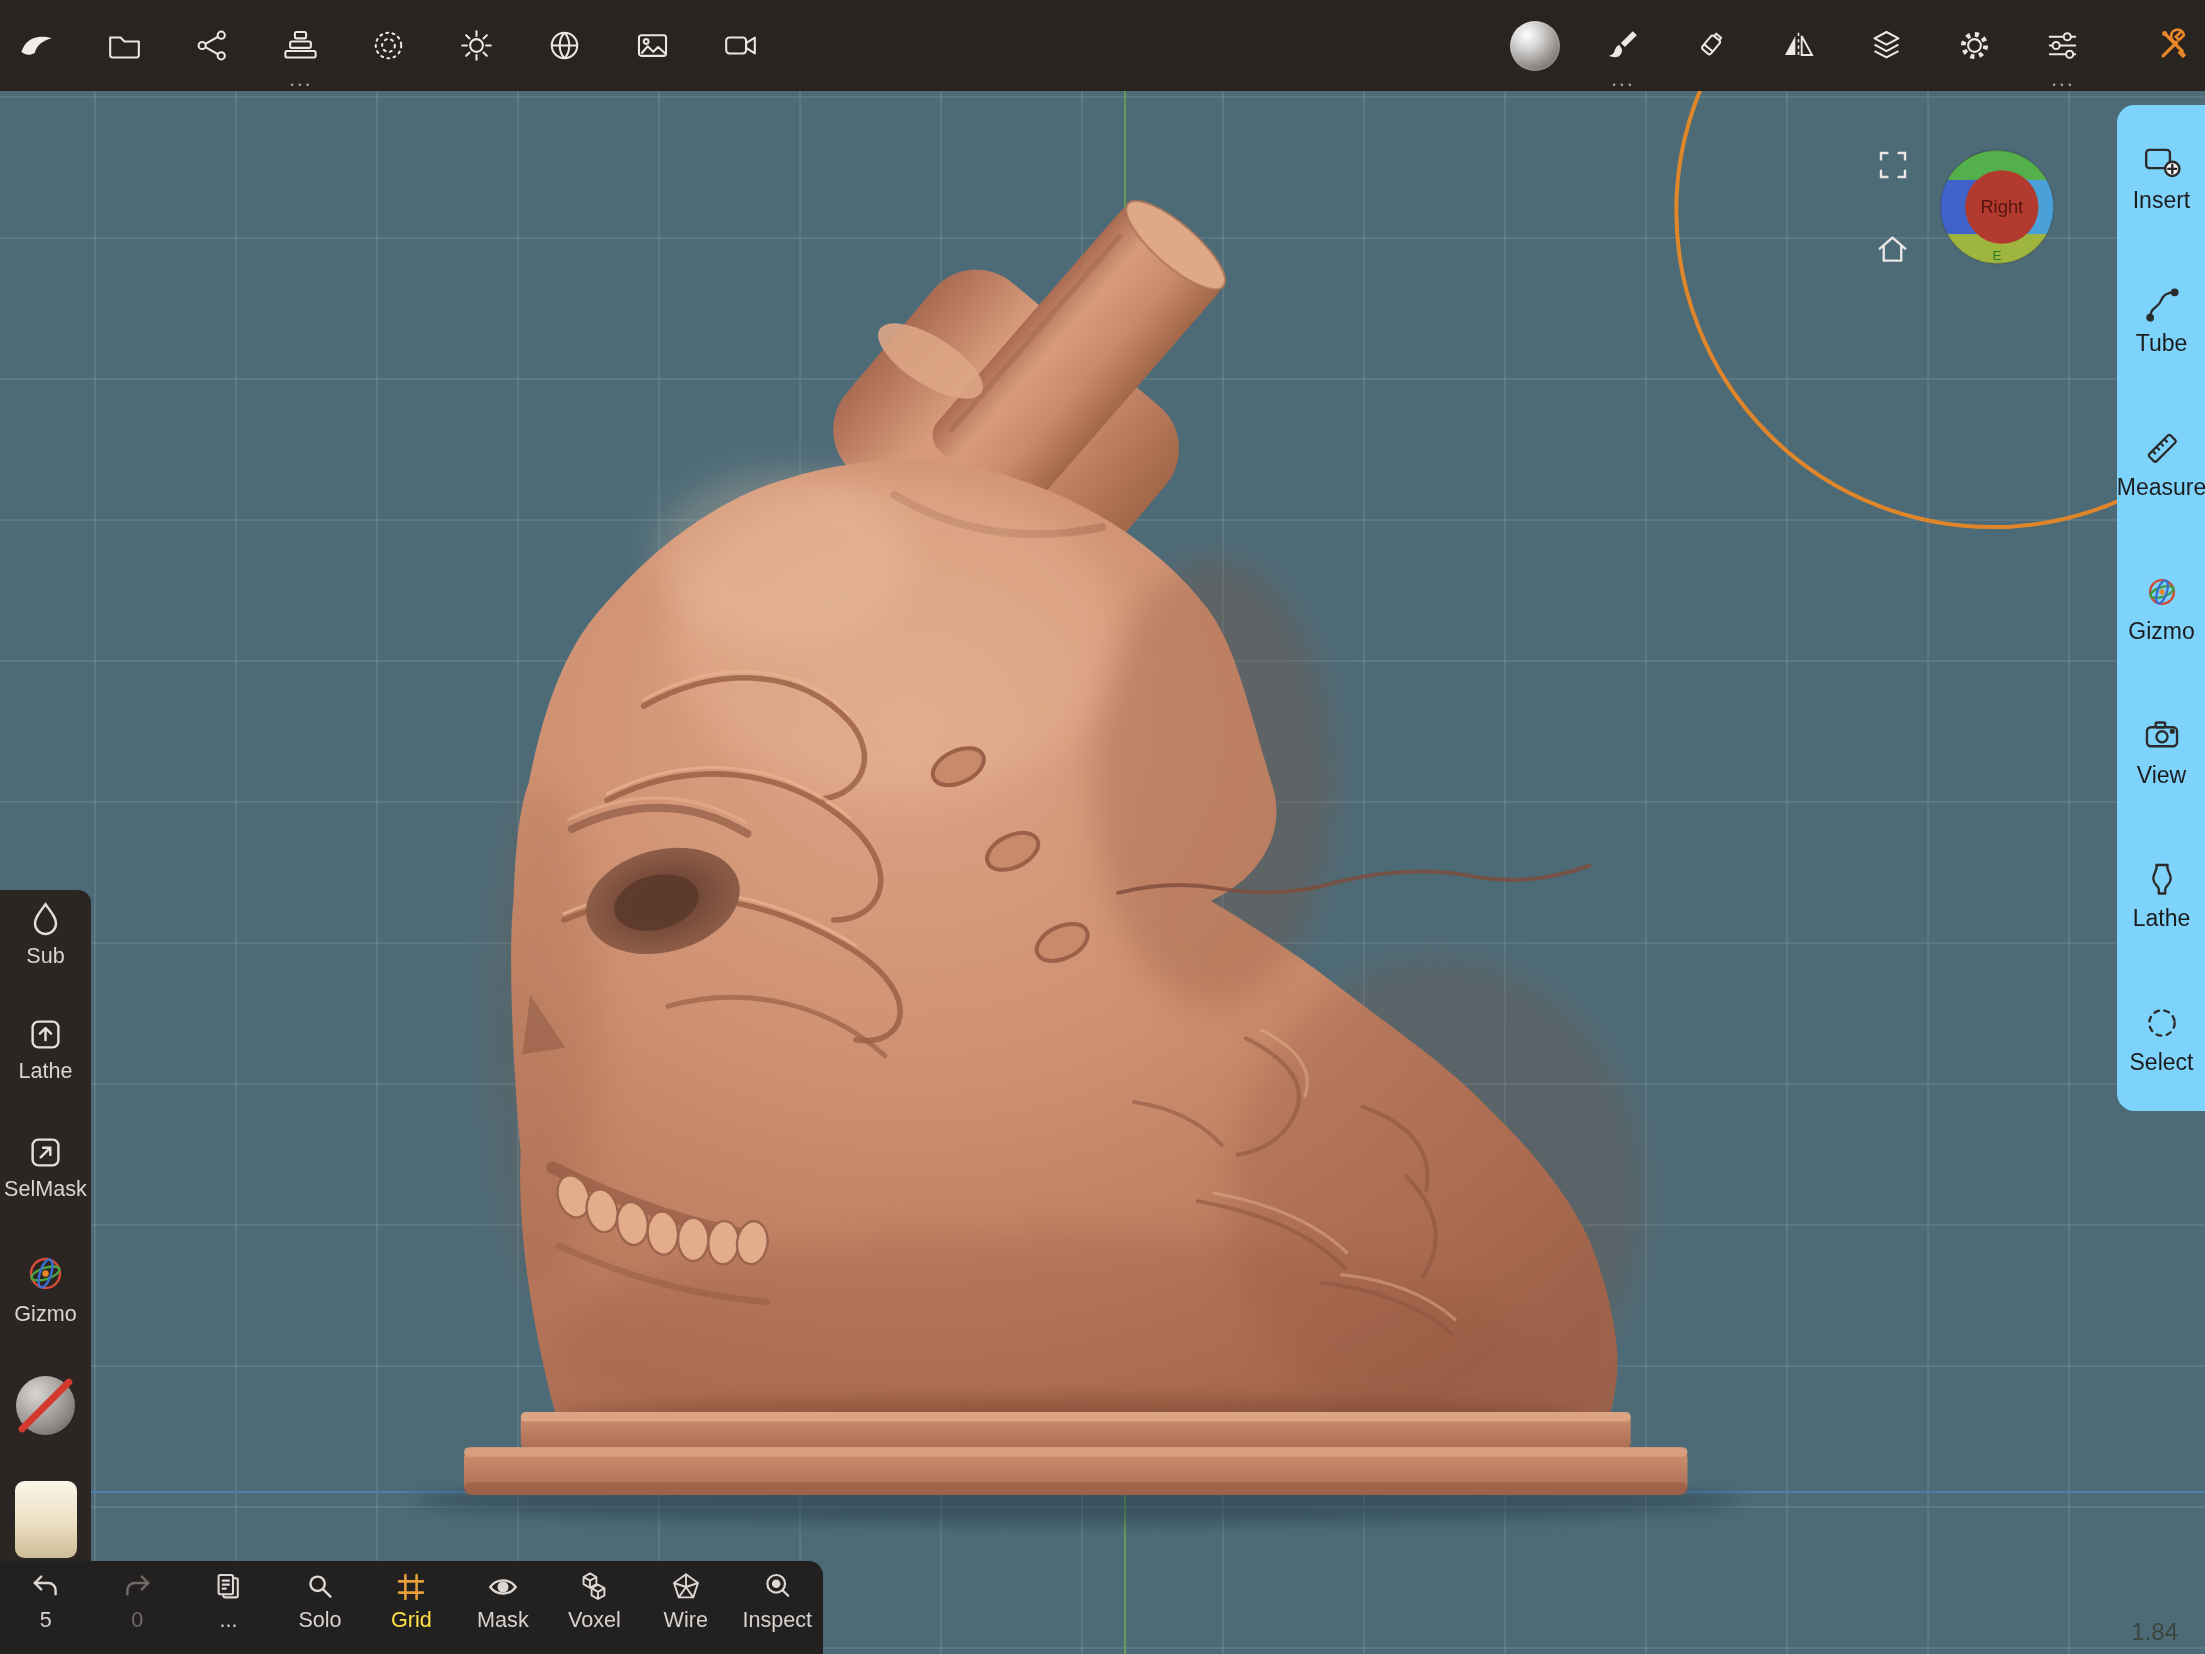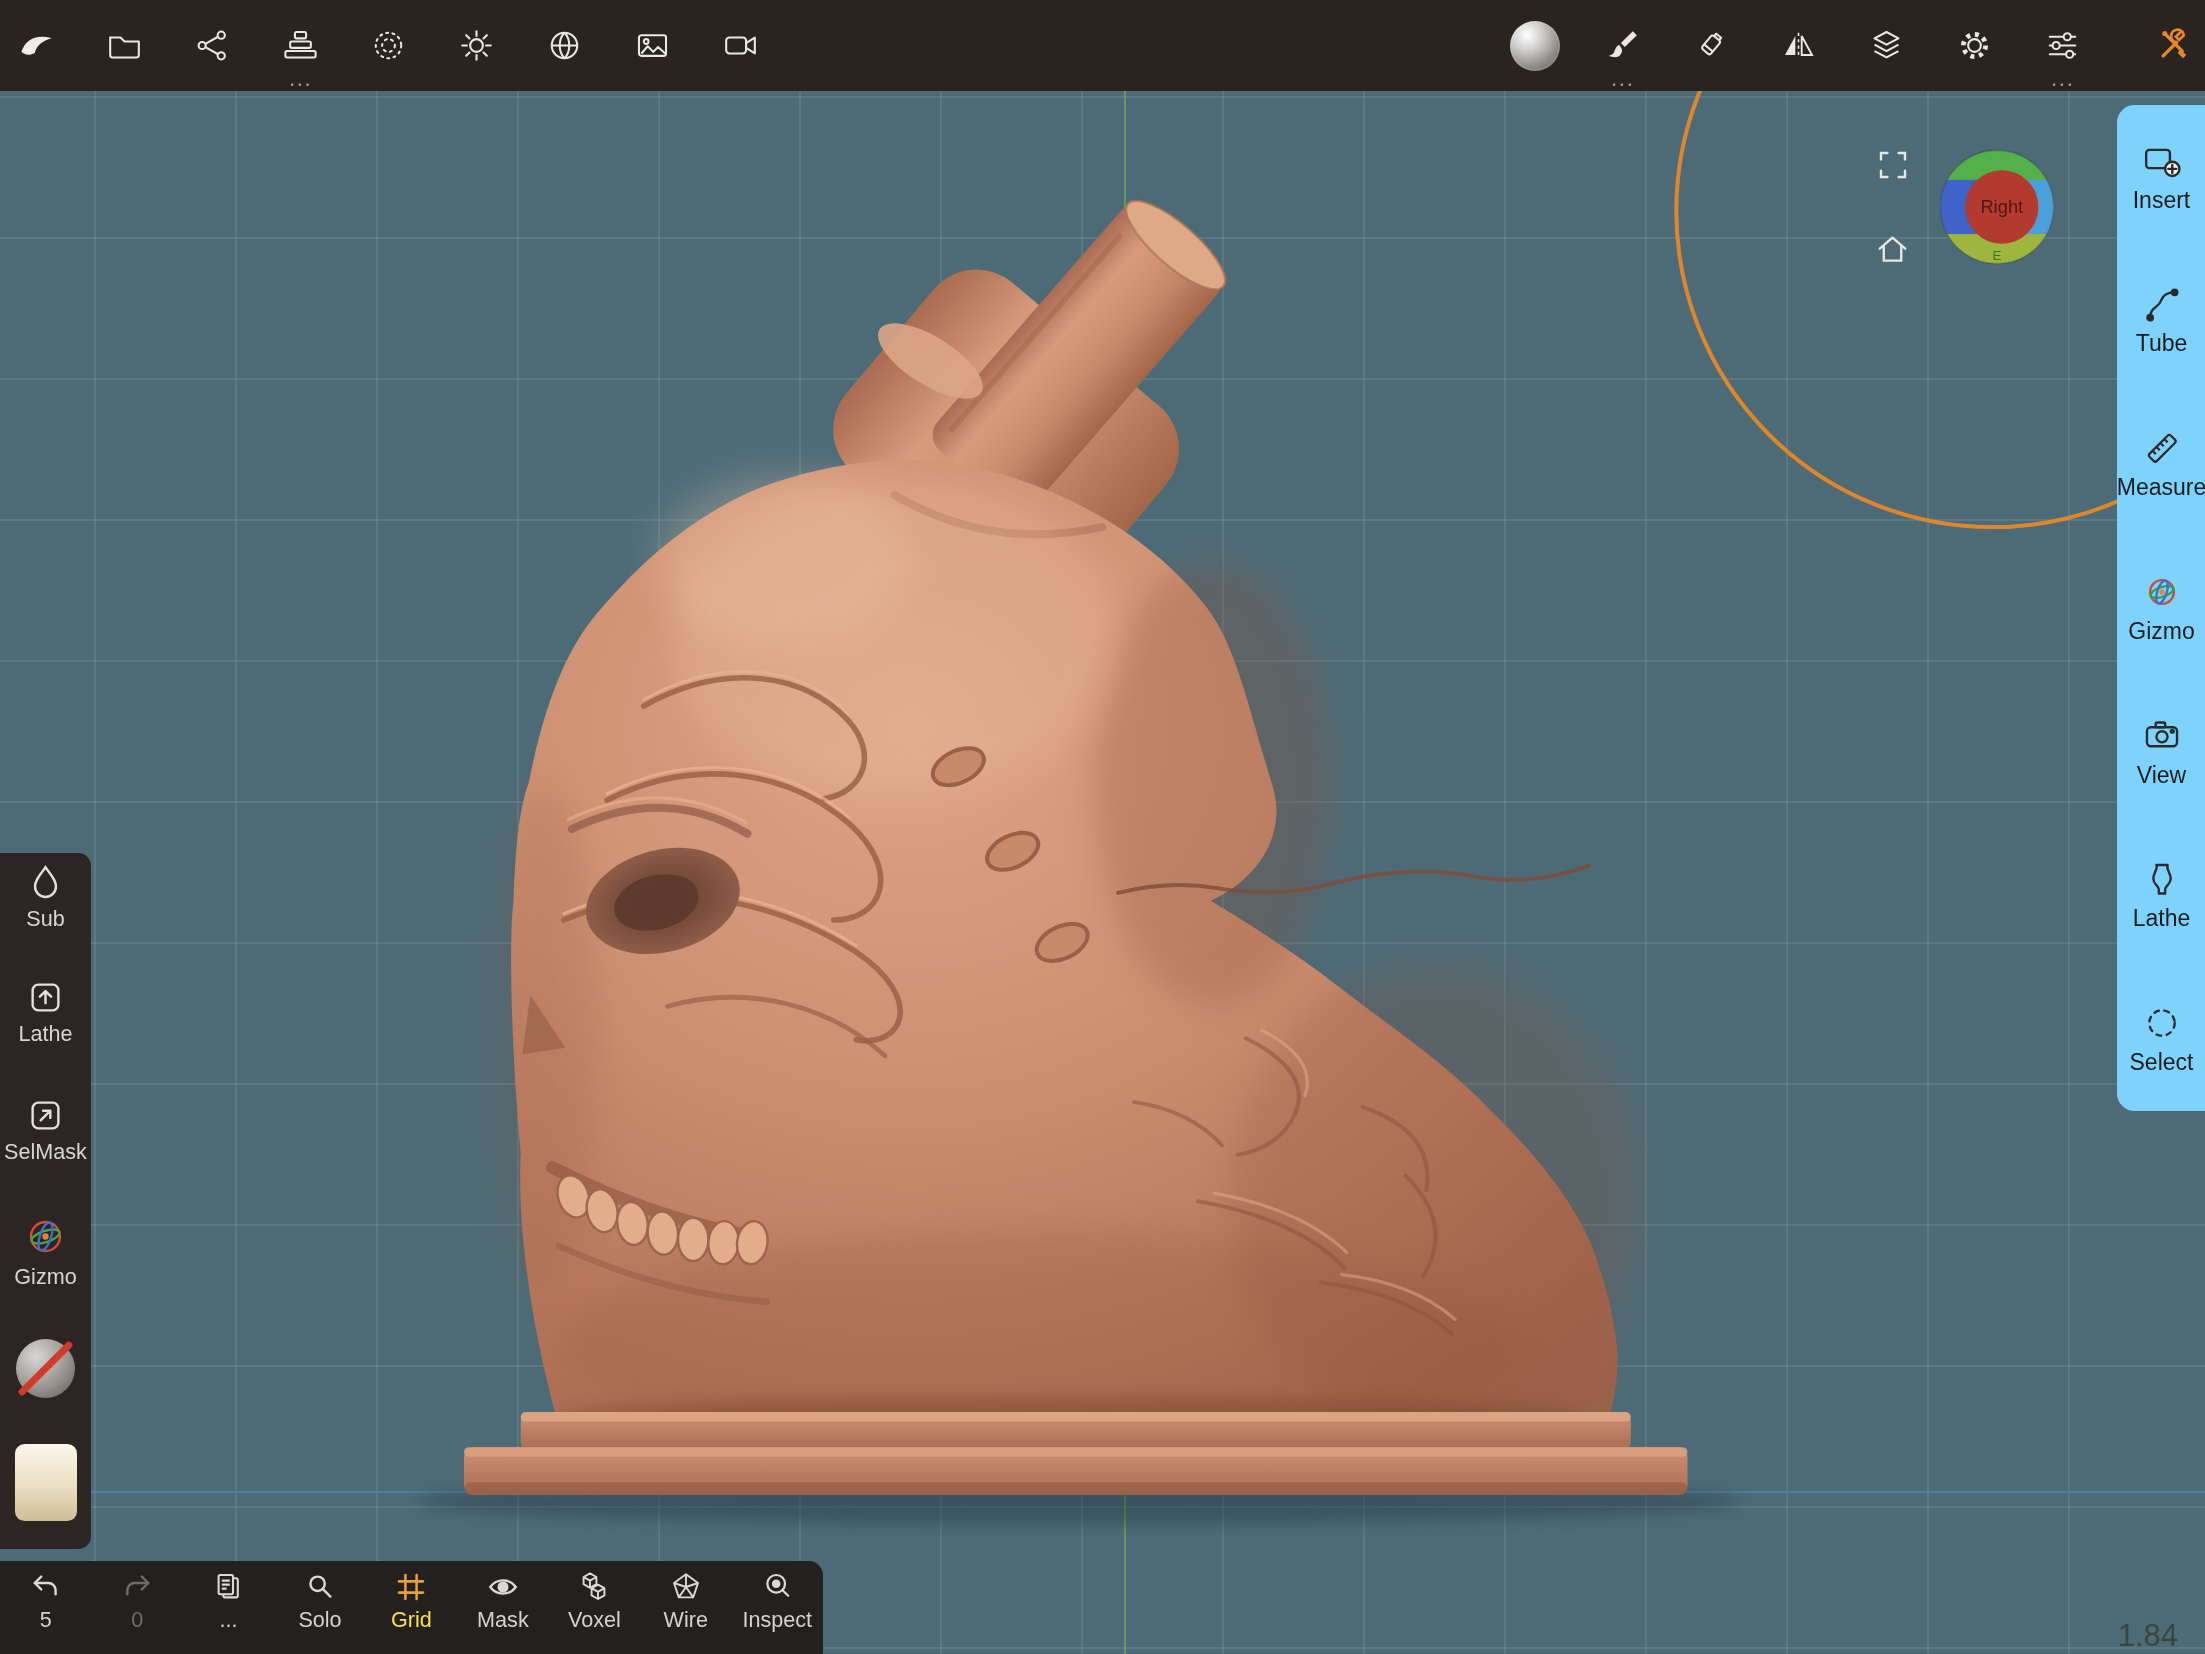--- a/index.html
+++ b/index.html
@@ -26,21 +26,21 @@
         position:relative;cursor:pointer;}
   .tbtn .more{position:absolute;bottom:0.8px;left:50%;transform:translateX(-50%);
         color:#a5a09b;font-size:22.4px;line-height:1;letter-spacing:1.6px;}
   .matball{width:50px;height:50px;border-radius:50%;
         background:radial-gradient(circle at 34% 28%, #ffffff, #d2d1d0 30%, #96928f 62%, #57534f 100%);
         box-shadow:0 0 0 1.6px rgba(255,255,255,0.12) inset;}
   
   .lpanel{position:absolute;left:0;width:91px;background:#2b2623;z-index:20;
           border-radius:0 12.8px 12.8px 0;overflow:hidden;}
   .lpanel1{top:98px;height:788px;}
-  .lpanel2{top:853px;height:696px;}
+  .lpanel2{top:890px;height:696px;}
   .slider-seg{position:absolute;left:17px;width:59px;border-radius:8px;}
   .seg-track{background:#454039;}
   .seg-fill{background:#ecc46b;}
   .lt-item{position:absolute;left:0;width:91px;display:flex;flex-direction:column;
            align-items:center;gap:7.2px;cursor:pointer;}
   .lt-label{font-size:21.6px;color:#d9d5d2;line-height:1;}
   .lt-label.dim{color:#93908c;}
   .sphere-off{width:59px;height:59px;border-radius:50%;position:relative;
         background:radial-gradient(circle at 34% 30%, #d8d6d4, #9a9591 55%, #5d5855 100%);}
   .sphere-off::after{content:"";position:absolute;left:-7.2px;top:26px;width:73px;height:7.2px;
@@ -57,21 +57,21 @@
   .bb-item.active .bb-label{color:#fde047;}
   
   .rpanel{position:absolute;left:2117px;top:105px;width:89px;height:1006px;background:#7dd3fc;
         border-radius:17.6px 0 0 17.6px;z-index:20;display:flex;flex-direction:column;}
   .rt-item{flex:1;display:flex;flex-direction:column;align-items:center;justify-content:center;
         gap:8.8px;cursor:pointer;}
   .rt-label{font-size:23px;color:#1c1c1c;line-height:1;}
   
   .navball{position:absolute;left:1938px;top:148px;width:118px;height:118px;cursor:pointer;text-align:center;}
   .vp-icon{position:absolute;cursor:pointer;}
-  .scale-readout{position:absolute;right:27px;top:1618px;font-size:31px;color:#3a453d;}
+  .scale-readout{position:absolute;right:27px;top:1618px;font-size:24px;color:#3a453d;}
   svg{display:block;}
 </style>
 </head>
 <body>
 
 <div class="app">
 
   <div class="viewport">
     <div class="axis-v"></div>
     <div class="axis-h"></div>

